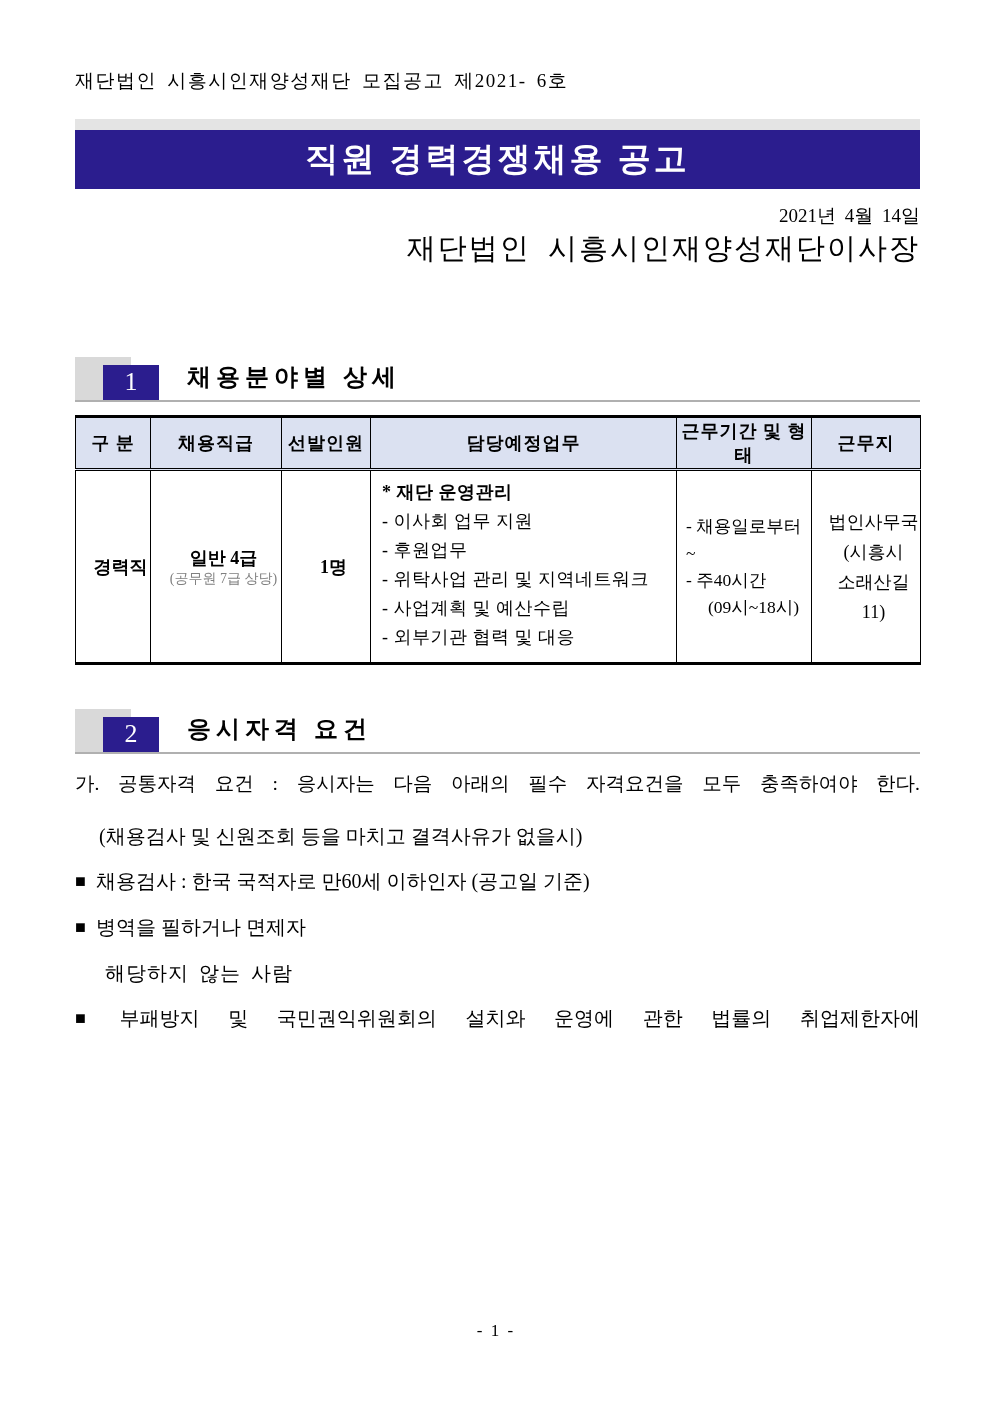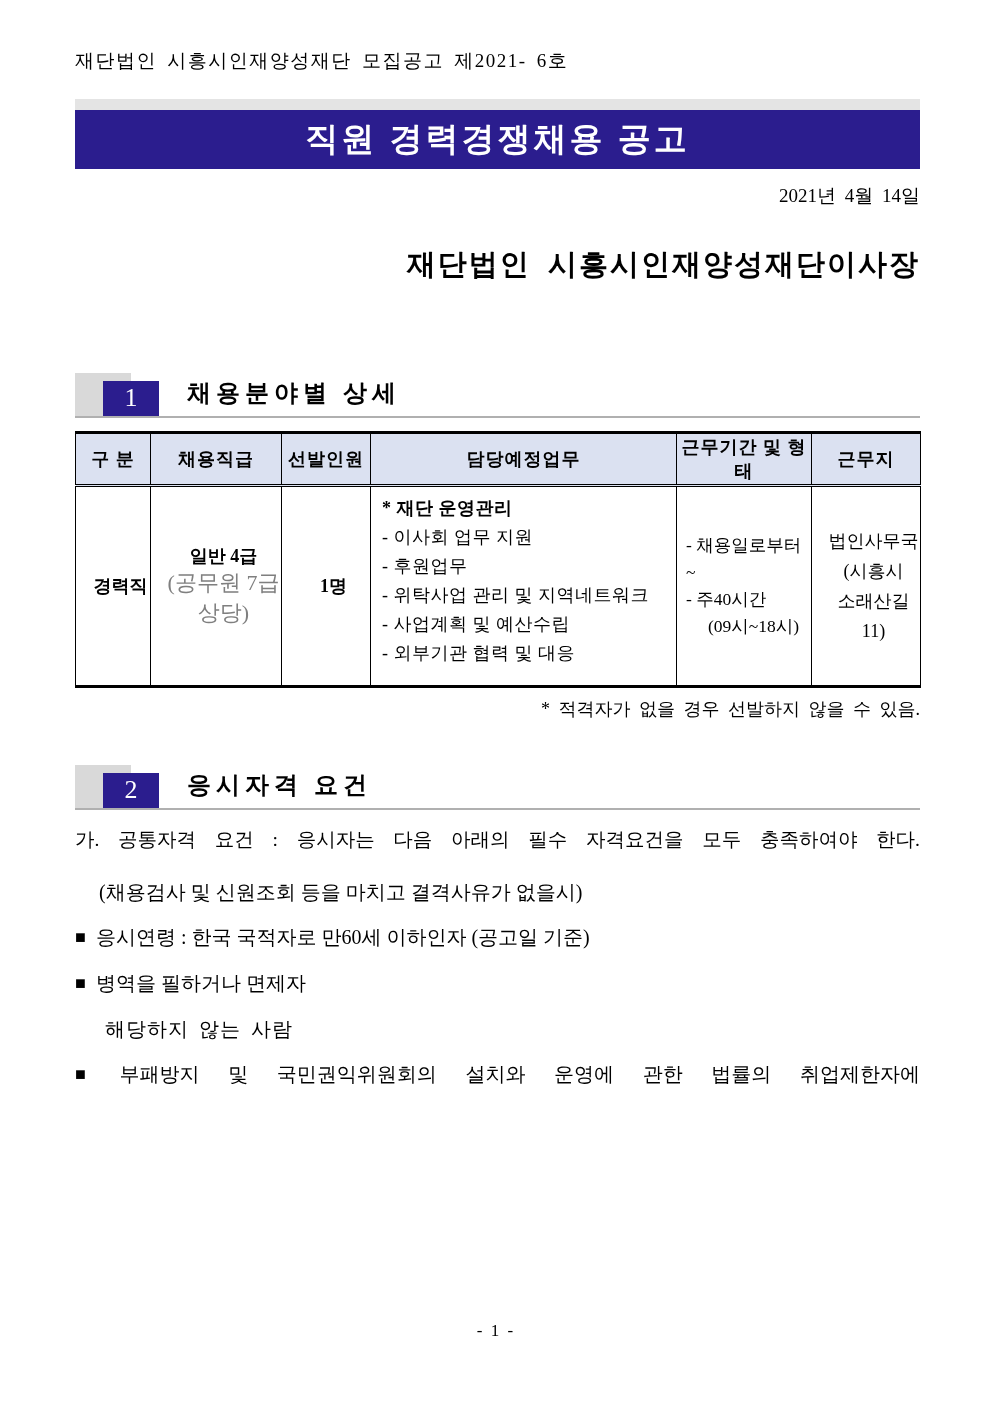--- a/index.html
+++ b/index.html
@@ -5,40 +5,40 @@
   html, body { margin: 0; padding: 0; }
   body {
     width: 992px; height: 1403px;
     background: #ffffff; color: #000;
     font-family: "Liberation Serif", "DejaVu Serif", serif;
     position: relative; overflow: hidden;
   }
   .page { padding: 0 72px 0 75px; }
 
   .header-line {
-    margin-top: 48px; font-size: 19px; letter-spacing: 1.5px; word-spacing: 4px;
+    margin-top: 68px; font-size: 19px; letter-spacing: 1.5px; word-spacing: 4px;
   }
 
   .banner-wrap { margin-top: 25px; }
   .banner-strip { height: 11px; background: var(--strip, #e4e4e4); }
   .banner {
     height: 59px; background: var(--navy, #2b1d8e);
     color: #fff; text-align: center;
     font-family: "Liberation Sans", "DejaVu Sans", sans-serif;
     font-weight: bold; font-size: 33px; line-height: 58px; letter-spacing: 3px;
   }
 
   .intro { margin-top: 48px; font-size: 20px; }
   .intro-line1 { text-align: justify; text-align-last: justify; text-indent: 8px; }
   .intro-line2 { margin-top: 15px; letter-spacing: 1px; word-spacing: 6px; }
   .date-line { margin-top: 14px; text-align: right; font-size: 19px; word-spacing: 4px; }
 
   .signature {
-    margin-top: 36px; text-align: right;
-    font-size: 29px; font-weight: bold; letter-spacing: 2px; word-spacing: 8px;
+    text-align: right;
+    font-size: 29px; font-weight: normal; letter-spacing: 2px; word-spacing: 8px;
   }
 
   .section-header { position: relative; height: 43px; border-bottom: 2px solid var(--line, #b0b0b0); }
   .section-header.s1 { margin-top: 88px; }
   .section-header.s2 { margin-top: 44px; }
   .sh-gray { position: absolute; left: 0; top: 0; width: 56px; height: 43px; background: var(--graybox, #d9d9d9); }
   .sh-num {
     position: absolute; left: 28px; top: 8px; width: 56px; height: 35px;
     background: var(--navy, #2b1d8e); color: #fff; text-align: center;
     font-size: 26px; line-height: 34px;
@@ -51,22 +51,22 @@
   }
   table.recruit th, table.recruit td { border: 1px solid #000; }
   table.recruit th {
     background: var(--tableheader, #dbe1f1); height: 36px;
     font-size: 18px; font-weight: bold; letter-spacing: 1px;
   }
   table.recruit th { border-bottom: 3px double #000; }
   table.recruit td { height: 178px; font-size: 18px; vertical-align: middle; }
   td.c { text-align: center; padding-left: 16px; }
   .bold { font-weight: bold; }
-  .gray-note { color: var(--graytext, #7f7f7f); font-size: 22px; }
-  .duties { padding: 6px 4px 16px 10px; }
+  .gray-note { color: var(--graytext, #7f7f7f); font-size: 14px; }
+  .duties { padding: 6px 4px 9px 10px; }
   .duties div { line-height: 29px; letter-spacing: 0.5px; }
   .period { padding-left: 8px; }
   .period div { line-height: 27px; font-size: 17.5px; }
   .period .indent { padding-left: 22px; }
   .loc div { line-height: 30px; font-size: 18px; }
 
   .footnote { margin-top: 9px; text-align: right; font-size: 18px; word-spacing: 4px; }
 
   .ga-intro { margin-top: 16px; font-size: 19.5px; text-align: justify; text-align-last: justify; }
 
@@ -150,35 +150,34 @@
         </td>
         <td class="c loc">
           <div>법인사무국</div>
           <div>(시흥시</div>
           <div>소래산길 11)</div>
         </td>
       </tr>
     </tbody>
   </table>
 
-  <div class="footnote">* 적격자가 없을 경우 선발하지 않을 수 있음.</div>
 
   <div class="section-header s2">
     <div class="sh-gray"></div>
     <div class="sh-num">2</div>
     <div class="sh-title">응시자격 요건</div>
   </div>
 
   <div class="ga-intro">가.  공통자격 요건 : 응시자는 다음 아래의 필수 자격요건을 모두 충족하여야 한다.</div>
 
   <div class="bullets">
     <div class="b-line b-sub1">(채용검사 및 신원조회 등을 마치고 결격사유가 없을시)</div>
 
     <div class="b-line">
-      <span class="mk">■</span><span>응시연령 : 한국 국적자로 만60세 이하인자 (공고일 기준)</span>
+      <span class="mk">■</span><span>채용검사 : 한국 국적자로 만60세 이하인자 (공고일 기준)</span>
     </div>
 
     <div class="b-line">
       <span class="mk">■</span><span>병역을 필하거나 면제자</span>
     </div>
 
     <div class="b-line b-cont">해당하지 않는 사람</div>
     <div class="b-line b-just">
       <span class="mk">■</span><span>부패방지 및 국민권익위원회의 설치와 운영에 관한 법률의 취업제한자에</span>
     </div>

